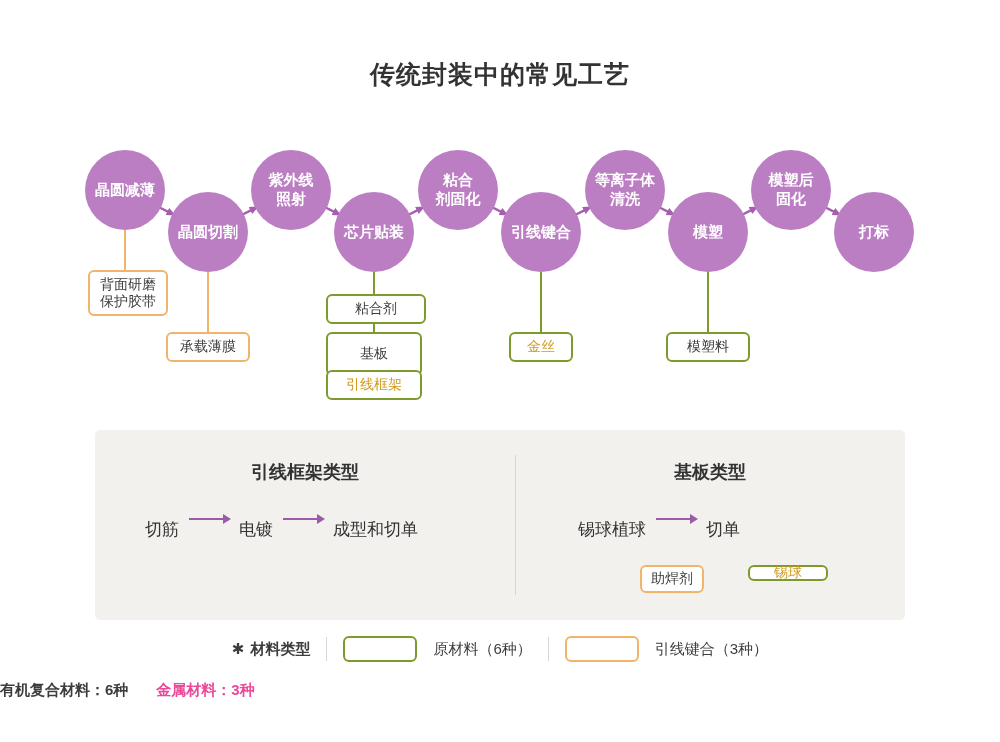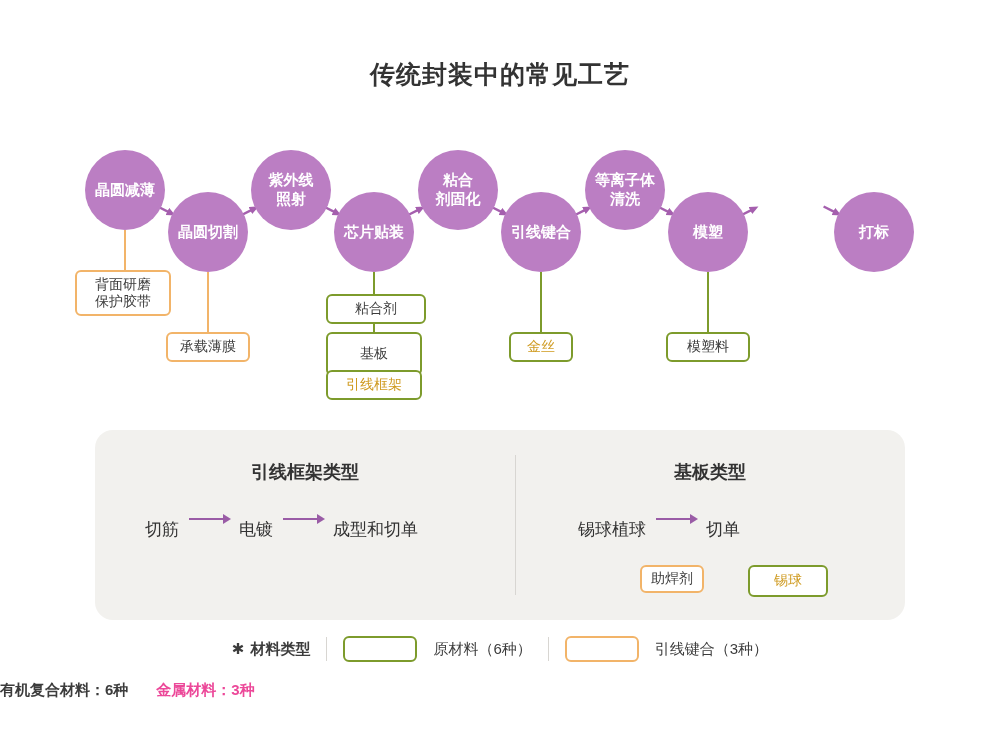--- a/index.html
+++ b/index.html
@@ -18,21 +18,21 @@
             white-space:pre-line; line-height:1.25; }
 
   .matbox { position:absolute; background:#ffffff; border:2px solid #7d9b2c; border-radius:6px;
             display:flex; align-items:center; justify-content:center; text-align:center;
             font-size:14px; color:#3c3c3c; white-space:pre-line; line-height:1.25; }
   .matbox.orange { border-color:#f2b469; }
   .matbox.green  { border-color:#7d9b2c; }
   .matbox.gold-text { color:#cf9a1f; }
 
   .panel { position:absolute; left:95px; top:430px; width:810px; height:190px;
-           background:#f2f1ee; border-radius:18px; }
+           background:#f2f1ee; border-radius:5px; }
   .panel-heading { position:absolute; font-size:18px; font-weight:bold; color:#333; text-align:center; }
   .vdivider { position:absolute; width:1px; background:#d8d6d2; }
 
   .flow-row { position:absolute; display:flex; gap:10px;
               font-size:17px; color:#333; height:24px; }
   .harrow { display:inline-block; width:40px; height:2px; background:#9a5ca6; position:relative; }
   .harrow::after { content:""; position:absolute; right:-2px; top:-4px;
                    border-left:8px solid #9a5ca6; border-top:5px solid transparent;
                    border-bottom:5px solid transparent; }
 
@@ -94,23 +94,25 @@
   <div class="circle" style="left:168px;top:192px">晶圆切割</div>
   <div class="circle" style="left:251px;top:150px">紫外线
 照射</div>
   <div class="circle" style="left:334px;top:192px">芯片贴装</div>
   <div class="circle" style="left:501px;top:192px">引线键合</div>
   <div class="circle" style="left:418px;top:150px">粘合
 剂固化</div>
   <div class="circle" style="left:585px;top:150px">等离子体
 清洗</div>
   <div class="circle" style="left:668px;top:192px">模塑</div>
+  <div class="circle" style="left:751px;top:150px">模塑后
+固化</div>
   <div class="circle" style="left:834px;top:192px">打标</div>
 
-  <div class="matbox orange" style="left:75px;top:270px;width:96px;height:46px">背面研磨
+  <div class="matbox orange" style="left:88px;top:270px;width:80px;height:46px">背面研磨
 保护胶带</div>
   <div class="matbox orange" style="left:166px;top:332px;width:84px;height:30px">承载薄膜</div>
   <div class="matbox green" style="left:326px;top:294px;width:100px;height:30px">粘合剂</div>
   <div class="matbox green" style="left:326px;top:332px;width:96px;height:44px">基板</div>
   <div class="matbox green gold-text" style="left:326px;top:370px;width:96px;height:30px">引线框架</div>
   <div class="matbox green gold-text" style="left:509px;top:332px;width:64px;height:30px">金丝</div>
   <div class="matbox green" style="left:666px;top:332px;width:84px;height:30px">模塑料</div>
 
   <div class="panel">
     <div class="panel-heading" style="left:0;top:30px;width:420px">引线框架类型</div>
@@ -126,21 +128,21 @@
     </div>
 
     <div class="flow-row" style="left:483px;top:88px">
       <span>锡球植球</span>
       <span class="harrow"></span>
       <span>切单</span>
     </div>
   </div>
 
   <div class="matbox orange" style="left:640px;top:565px;width:64px;height:28px">助焊剂</div>
-  <div class="matbox green gold-text" style="left:748px;top:565px;width:80px;height:32px">锡球</div>
+  <div class="matbox green gold-text" style="left:748px;top:565px;width:80px;height:16px">锡球</div>
 
   <div class="legend-row">
     <span class="legend-title-wrap">
       <span>✱</span>
       <span>材料类型</span>
     </span>
     <span class="legend-sep"></span>
     <span class="legend-box"></span>
     <span>原材料（6种）</span>
     <span class="legend-sep"></span>

